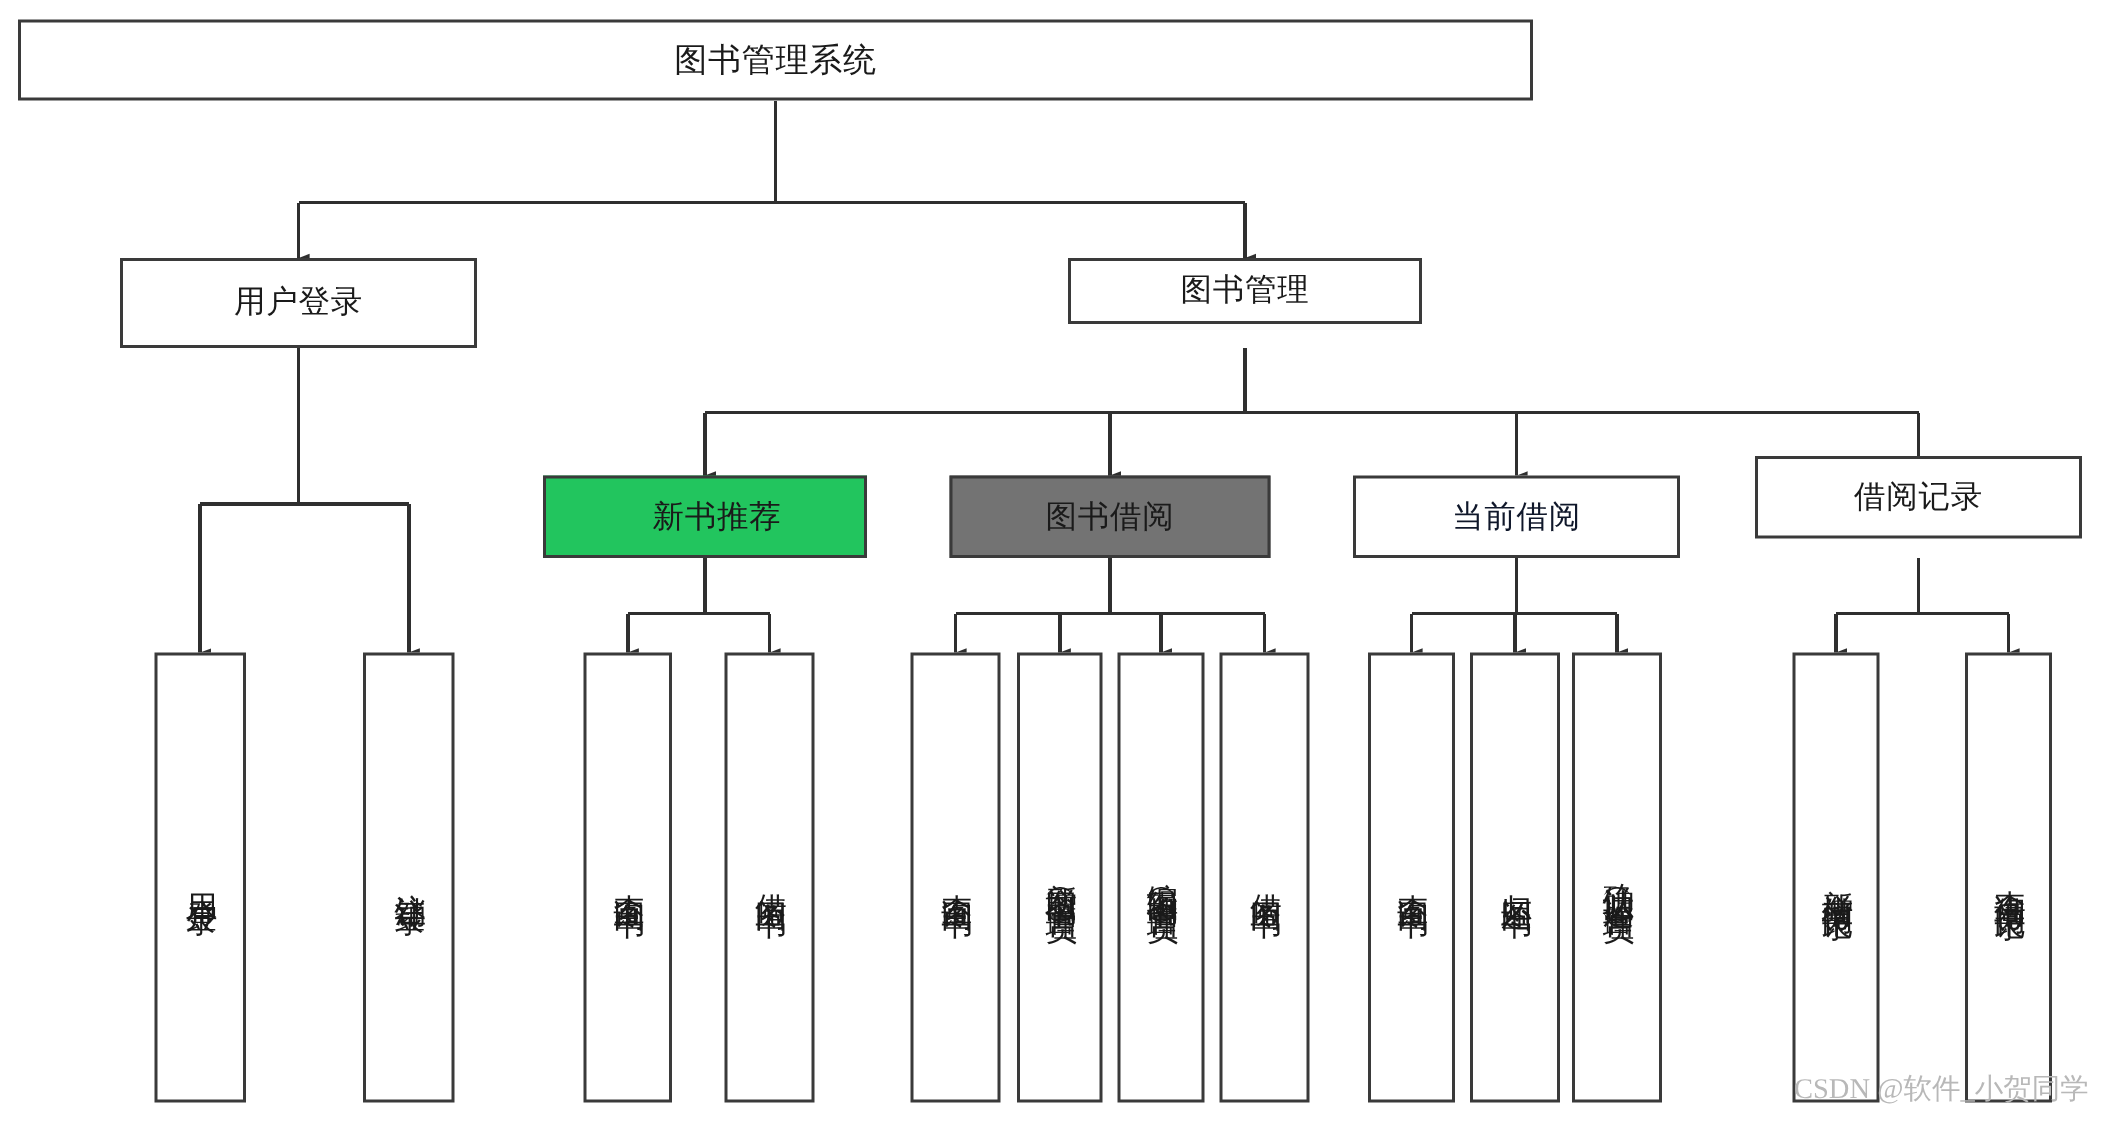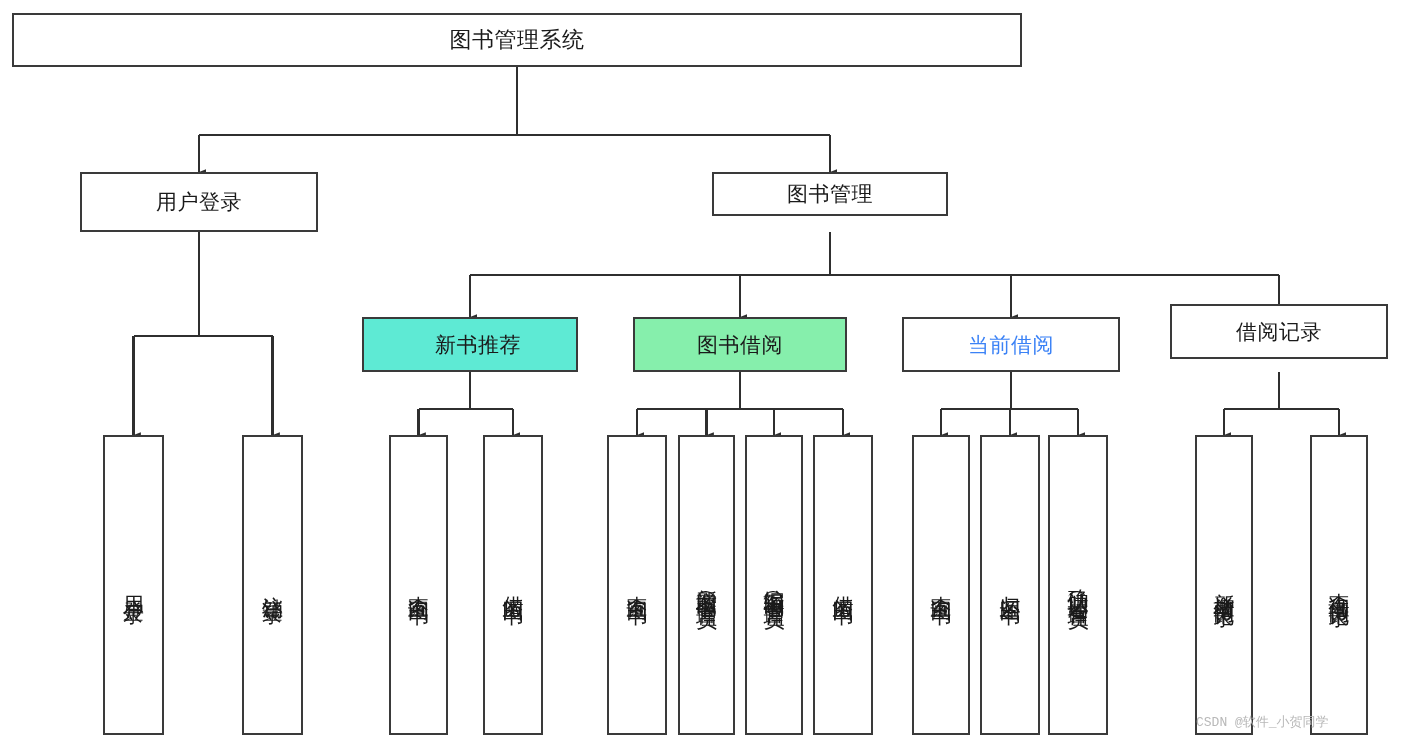--- a/index.html
+++ b/index.html
@@ -53,22 +53,22 @@
     letter-spacing: 3px;
     line-height: 1.05;
     white-space: nowrap;
     text-align: center;
   }
   .tier-title .node-label-h {
     font-size: 22px;
   }
   .watermark {
     position: absolute;
-    font-family: Liberation Mono, monospace;
-    font-size: 13px;
+    font-family: Liberation Serif, serif;
+    font-size: 19px;
     color: #b8b8b8;
     white-space: nowrap;
     user-select: none;
     pointer-events: none;
   }
 </style>
 </head>
 <body>
 
 <div id="diagram-root">
@@ -115,28 +115,28 @@
   <div id="nodes-layer">
       <div class="node-box tier-title" style="left: 12px; top: 13px; width: 1010px; height: 54px; border-color: rgb(58, 58, 58); background: rgb(255, 255, 255);">
         <span class="node-label-h" style="color: rgb(26, 26, 26);">图书管理系统</span>
       </div>
       <div class="node-box" style="left: 80px; top: 172px; width: 238px; height: 60px; border-color: rgb(58, 58, 58); background: rgb(255, 255, 255);">
         <span class="node-label-h" style="color: rgb(26, 26, 26);">用户登录</span>
       </div>
       <div class="node-box" style="left: 712px; top: 172px; width: 236px; height: 44px; border-color: rgb(58, 58, 58); background: rgb(255, 255, 255);">
         <span class="node-label-h" style="color: rgb(26, 26, 26);">图书管理</span>
       </div>
-      <div class="node-box" style="left: 362px; top: 317px; width: 216px; height: 55px; border-color: rgb(58, 58, 58); background: #5eead4; padding-left: 16px;">
+      <div class="node-box" style="left: 362px; top: 317px; width: 216px; height: 55px; border-color: rgb(58, 58, 58); background: #22c55e; padding-left: 16px;">
         <span class="node-label-h" style="color: rgb(26, 26, 26);">新书推荐</span>
       </div>
-      <div class="node-box" style="left: 633px; top: 317px; width: 214px; height: 55px; border-color: rgb(58, 58, 58); background: #86efac;">
+      <div class="node-box" style="left: 633px; top: 317px; width: 214px; height: 55px; border-color: rgb(58, 58, 58); background: #737373;">
         <span class="node-label-h" style="color: rgb(26, 26, 26);">图书借阅</span>
       </div>
       <div class="node-box" style="left: 902px; top: 317px; width: 218px; height: 55px; border-color: rgb(58, 58, 58); background: rgb(255, 255, 255);">
-        <span class="node-label-h" style="color: #3b82f6;">当前借阅</span>
+        <span class="node-label-h" style="color: #0f172a;">当前借阅</span>
       </div>
       <div class="node-box" style="left: 1170px; top: 304px; width: 218px; height: 55px; border-color: rgb(58, 58, 58); background: rgb(255, 255, 255);">
         <span class="node-label-h" style="color: rgb(26, 26, 26);">借阅记录</span>
       </div>
       <div class="node-box" style="left: 103px; top: 435px; width: 61px; height: 300px; border-color: rgb(58, 58, 58); background: rgb(255, 255, 255);">
         <span class="node-label-v" style="color: rgb(26, 26, 26);">用户登录</span>
       </div>
       <div class="node-box" style="left: 242px; top: 435px; width: 61px; height: 300px; border-color: rgb(58, 58, 58); background: rgb(255, 255, 255);">
         <span class="node-label-v" style="color: rgb(26, 26, 26);">注销登录</span>
       </div>

